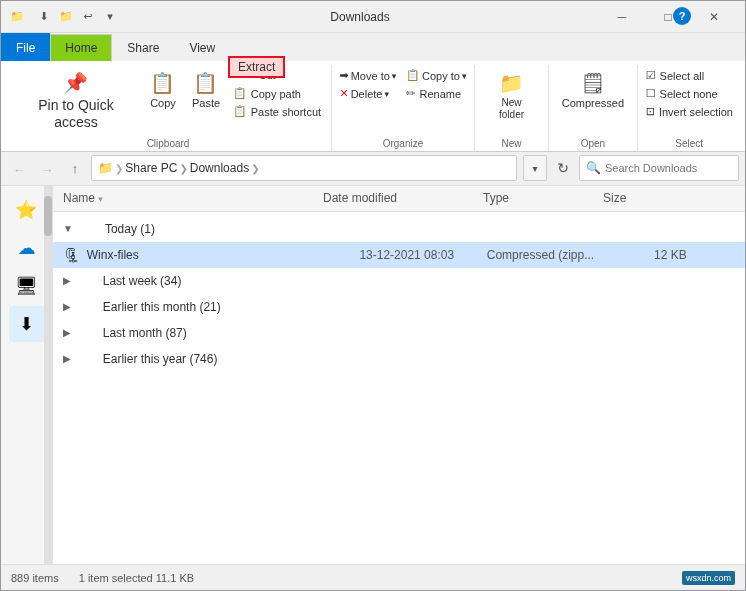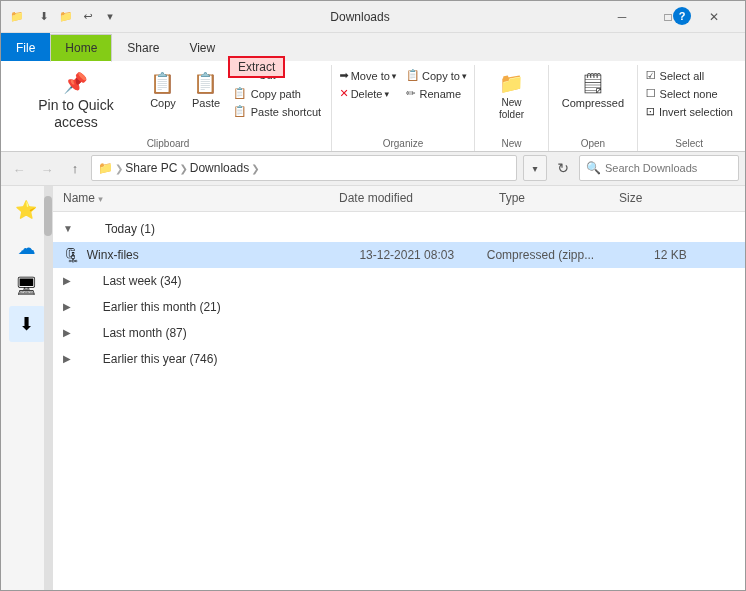--- a/index.html
+++ b/index.html
@@ -362,21 +362,21 @@
       display: flex;
       align-items: center;
       height: 26px;
       background: #f5f5f5;
       border-bottom: 1px solid #e0e0e0;
       padding: 0 10px;
       font-size: 12px;
       color: #555;
     }
     .col-name { flex: 0 0 260px; cursor: pointer; }
-    .col-date { flex: 0 0 160px; cursor: pointer; margin-left: 16px; }
+    .col-date { flex: 0 0 160px; cursor: pointer; }
     .col-type { flex: 0 0 120px; cursor: pointer; }
     .col-size { flex: 0 0 80px; cursor: pointer; }
     .col-sort-icon { font-size: 9px; color: #999; }
 
     .file-content {
       flex: 1;
       overflow-y: auto;
       padding: 4px 0;
     }
 
@@ -687,14 +687,21 @@
 
         <div class="group-header">
           <span class="group-chevron">▶</span>
           <span class="group-label">Earlier this year (746)</span>
         </div>
 
       </div>
     </div>
   </div>
 
+  <div class="status-bar">
+    <span>889 items</span>
+    <span>1 item selected  11.1 KB</span>
+    <div class="status-right">
+      <div class="watermark">wsxdn.com</div>
+    </div>
+  </div>
 
 </div>
 
 </body></html>

